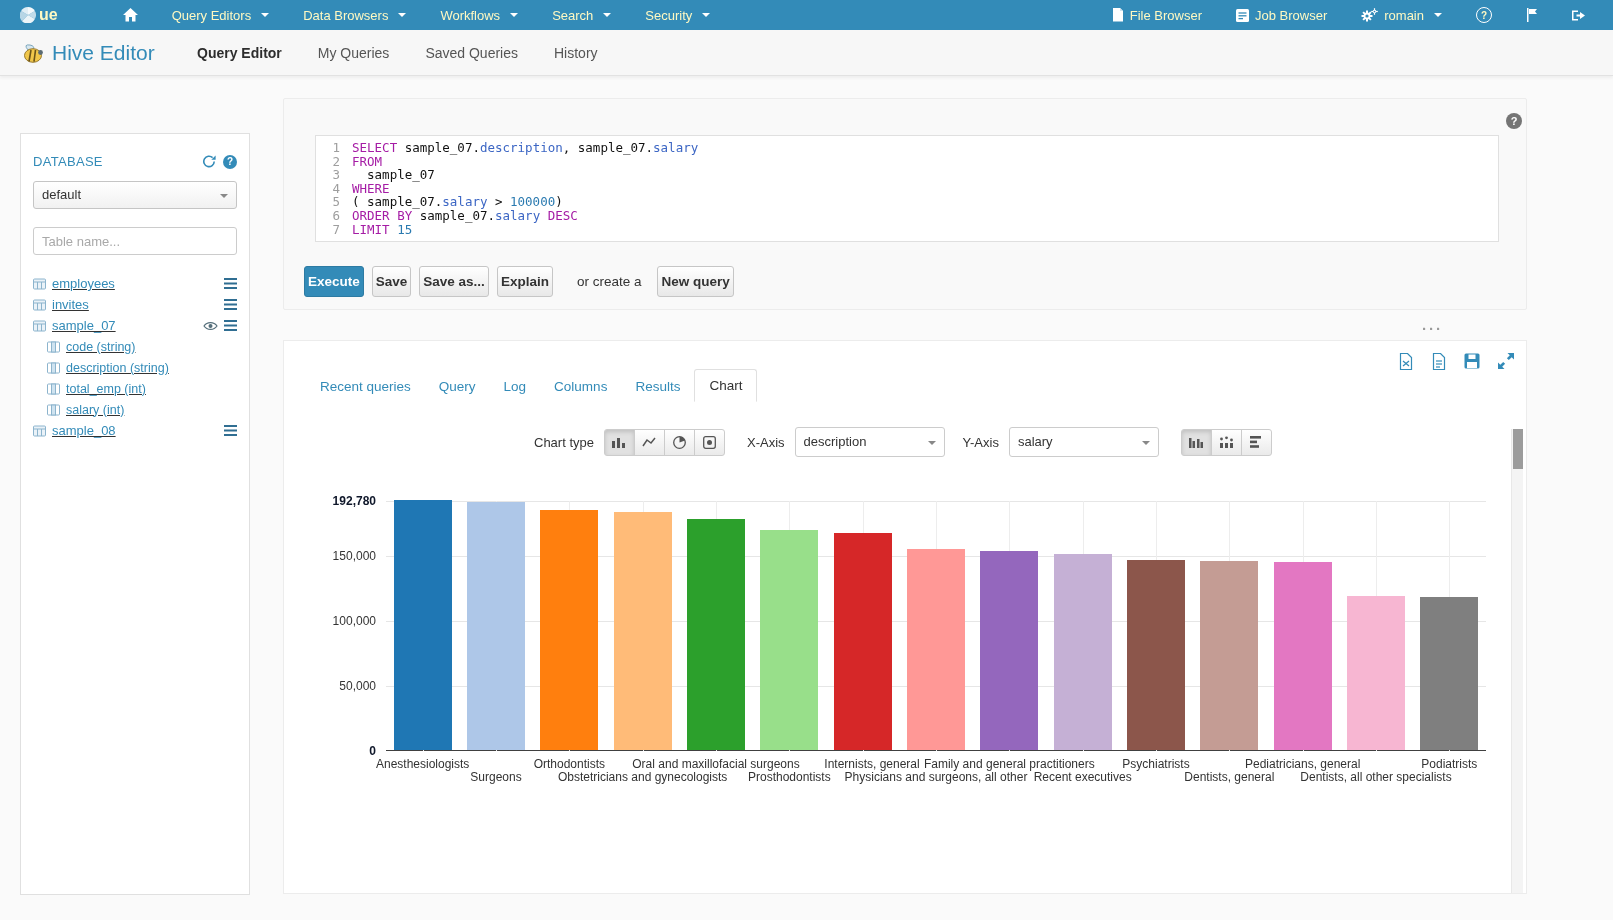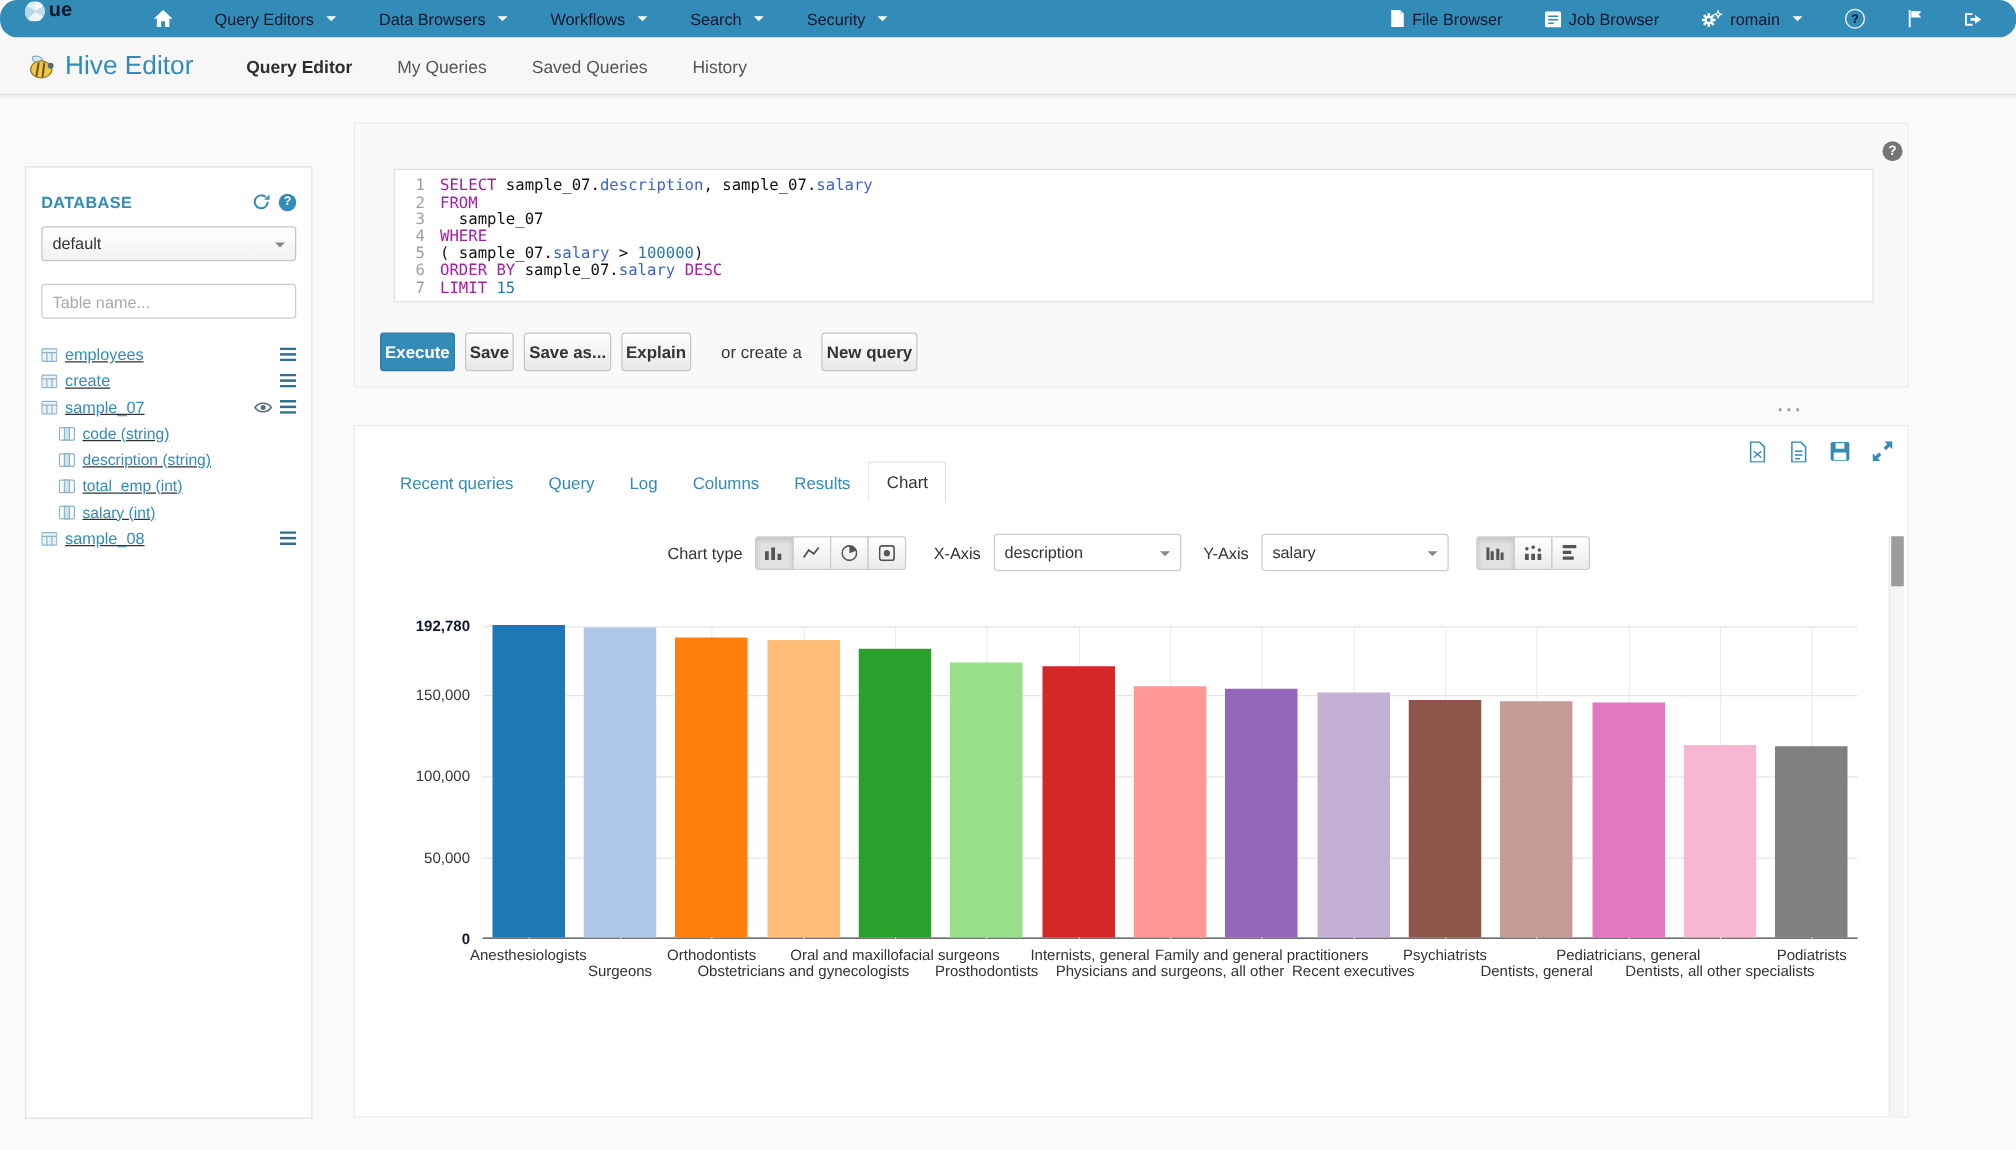--- a/index.html
+++ b/index.html
@@ -11,22 +11,22 @@
     color:#333;
     overflow:hidden;
     position:relative;
     font-size:13px;
   }
   .flex-sp { flex:1; }
 
   
   .topnav {
     position:absolute; top:0; left:0; right:0; height:30px;
-    background:#338bb8; color:#0f172a;
-    display:flex; align-items:flex-start; padding:0 10px;border-radius:14px;
+    background:#338bb8; color:#fef9c3;
+    display:flex; align-items:center; padding:0 10px;
   }
   .brand { display:flex; align-items:center; gap:3px; padding:0 10px; margin-right:38px; cursor:pointer; font-weight:bold; font-size:16px; }
   .nav-item {
     height:30px; display:flex; align-items:center; gap:6px;
     padding:0 17px; cursor:pointer; white-space:nowrap;
   }
   .caret {
     display:inline-block; width:0; height:0;
     border-left:4px solid transparent; border-right:4px solid transparent;
     border-top:4px solid #fff; margin-left:4px;
@@ -56,21 +56,21 @@
   .side-tab.active {
     background:#fff; border:1px solid #e0e0e0; border-bottom:none;
     border-radius:3px 3px 0 0; color:#333; position:relative; z-index:2; margin-bottom:-1px;
   }
   .side-tab.link { color:#338bb8; }
   .side-panel {
     position:absolute; top:37px; left:0; right:0; bottom:0;
     background:#fff; border:1px solid #e0e0e0; padding:14px 12px;
   }
   .db-head { display:flex; align-items:center; margin-top:6px; }
-  .db-title { color:#338bb8; font-weight:bold; font-size:13px; letter-spacing:0.3px; }
+  .db-title { color:#338bb8; font-weight:normal; font-size:13px; letter-spacing:0.3px; }
   .db-head .icons { margin-left:auto; display:flex; gap:7px; align-items:center; }
   .q-fill {
     width:14px; height:14px; border-radius:50%; background:#338bb8; color:#fff;
     font-size:10px; font-weight:bold; display:flex; align-items:center; justify-content:center; cursor:pointer;
   }
   .db-select {
     margin-top:12px; height:28px; border:1px solid #c5c5c5; border-radius:3px;
     background:linear-gradient(#ffffff,#f1f1f1); padding:0 8px; line-height:26px;
     color:#333; position:relative; cursor:pointer;
   }
@@ -340,21 +340,21 @@
         </div>
         <div class="t-row">
           <span class="t-icon">
             <svg width="13" height="12" viewBox="0 0 13 12">
               <rect x="0.5" y="1" width="12" height="10" rx="1" fill="#eaf2f8" stroke="#8cb4cd"></rect>
               <line x1="0.5" y1="4" x2="12.5" y2="4" stroke="#8cb4cd"></line>
               <line x1="4.5" y1="4" x2="4.5" y2="11" stroke="#8cb4cd"></line>
               <line x1="8.5" y1="4" x2="8.5" y2="11" stroke="#8cb4cd"></line>
             </svg>
           </span>
-          <span class="t-name">create</span>
+          <span class="t-name">invites</span>
           <span class="flex-sp"></span>
           <span class="t-menu">
             <svg width="13" height="11" viewBox="0 0 13 11">
               <g fill="#306e92">
                 <rect y="0" width="13" height="2"></rect>
                 <rect y="4.5" width="13" height="2"></rect>
                 <rect y="9" width="13" height="2"></rect>
               </g>
             </svg>
           </span>

